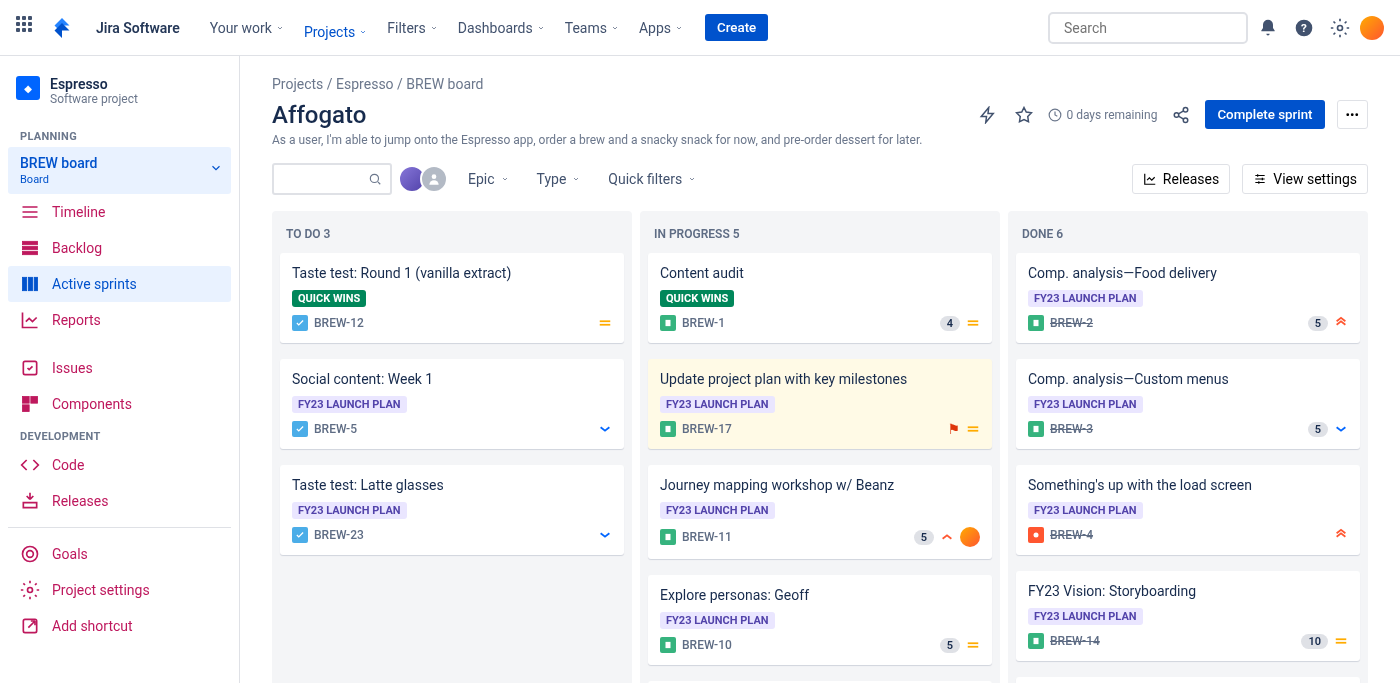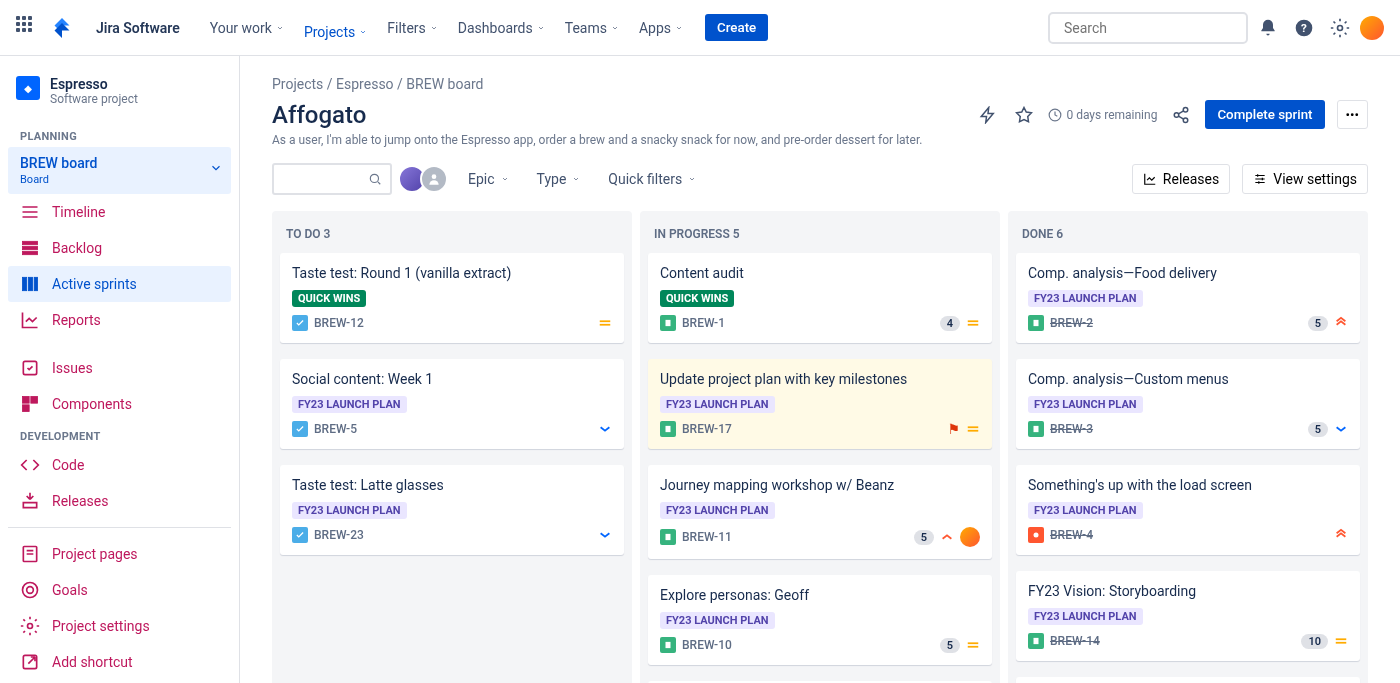--- a/index.html
+++ b/index.html
@@ -257,29 +257,20 @@
             </svg>
           </span>
           <span>Releases</span>
         </div>
       </div>
     <div class="divider"></div>
     <div id="side-footer">
         <div class="side-item">
           <span class="side-icon">
             <svg width="20" height="20" viewBox="0 0 24 24" stroke="currentColor" fill="currentColor">
-              <rect x="4" y="3" width="16" height="18" rx="1" fill="none" stroke-width="2"></rect>
-              <path d="M8 8h8M8 12h8" stroke-width="2"></path>
-            </svg>
-          </span>
-          <span>Project pages</span>
-        </div>
-        <div class="side-item">
-          <span class="side-icon">
-            <svg width="20" height="20" viewBox="0 0 24 24" stroke="currentColor" fill="currentColor">
               <circle cx="12" cy="12" r="9" fill="none" stroke-width="2"></circle>
               <circle cx="12" cy="12" r="4" fill="none" stroke-width="2"></circle>
             </svg>
           </span>
           <span>Goals</span>
         </div>
         <div class="side-item">
           <span class="side-icon">
             <svg width="20" height="20" viewBox="0 0 24 24" stroke="currentColor" fill="currentColor">
               <circle cx="12" cy="12" r="3" fill="none" stroke-width="2"></circle>

